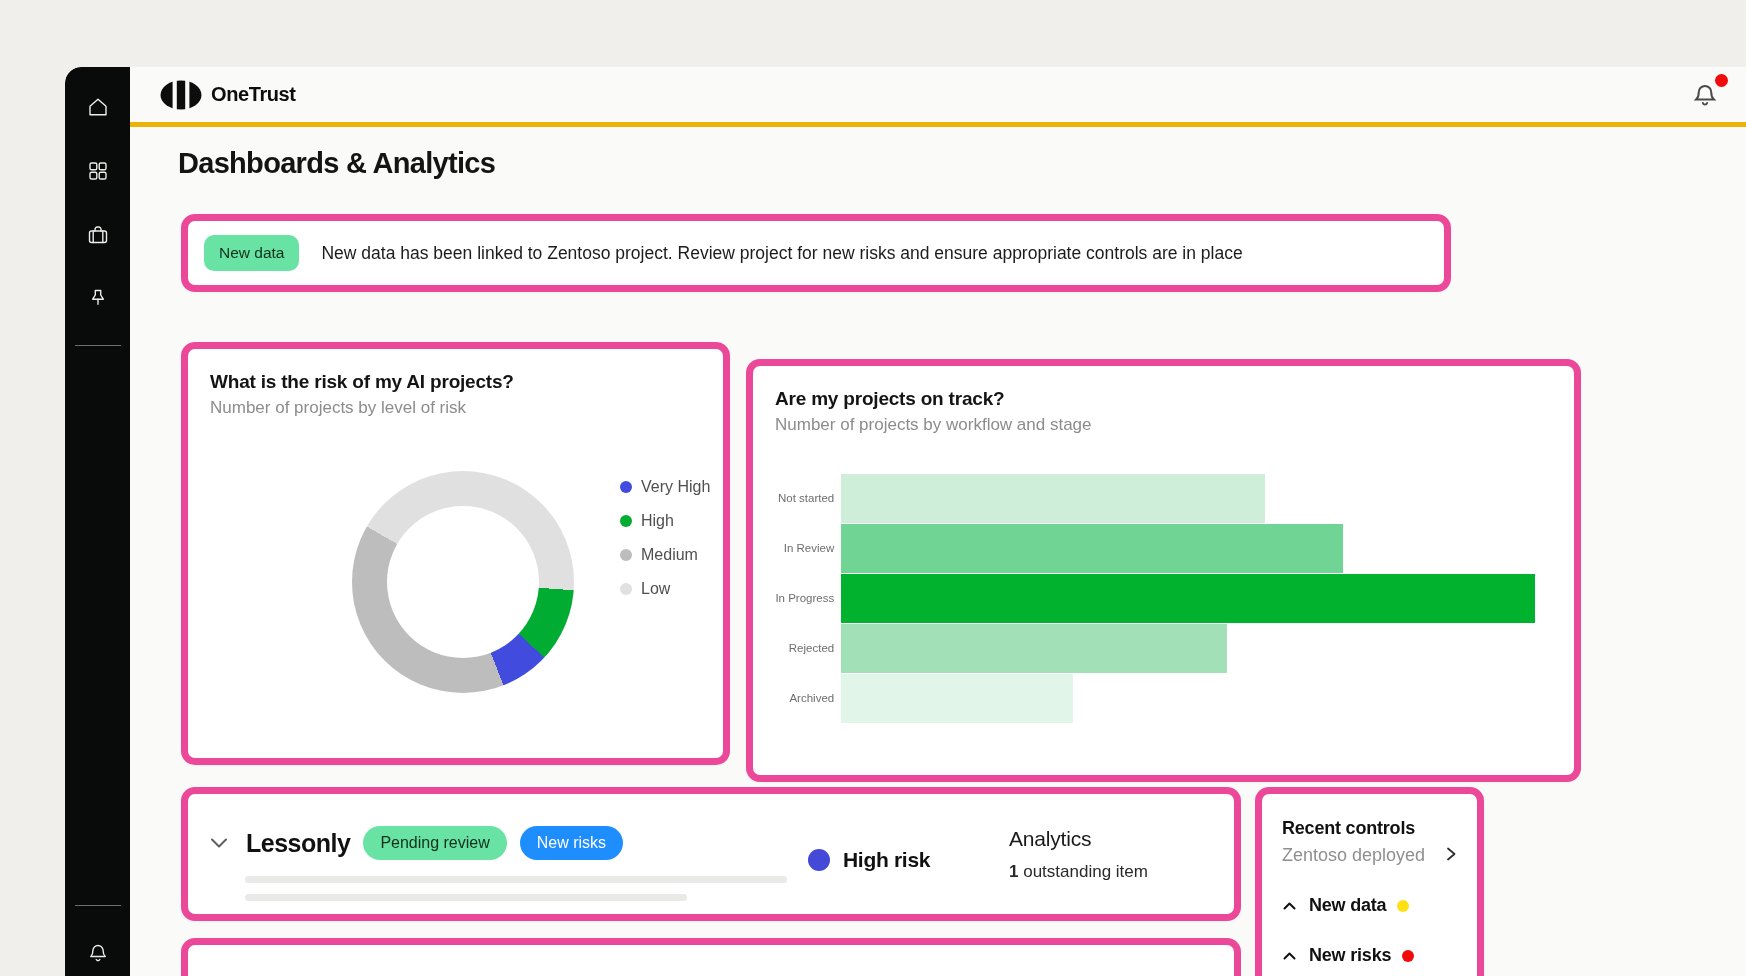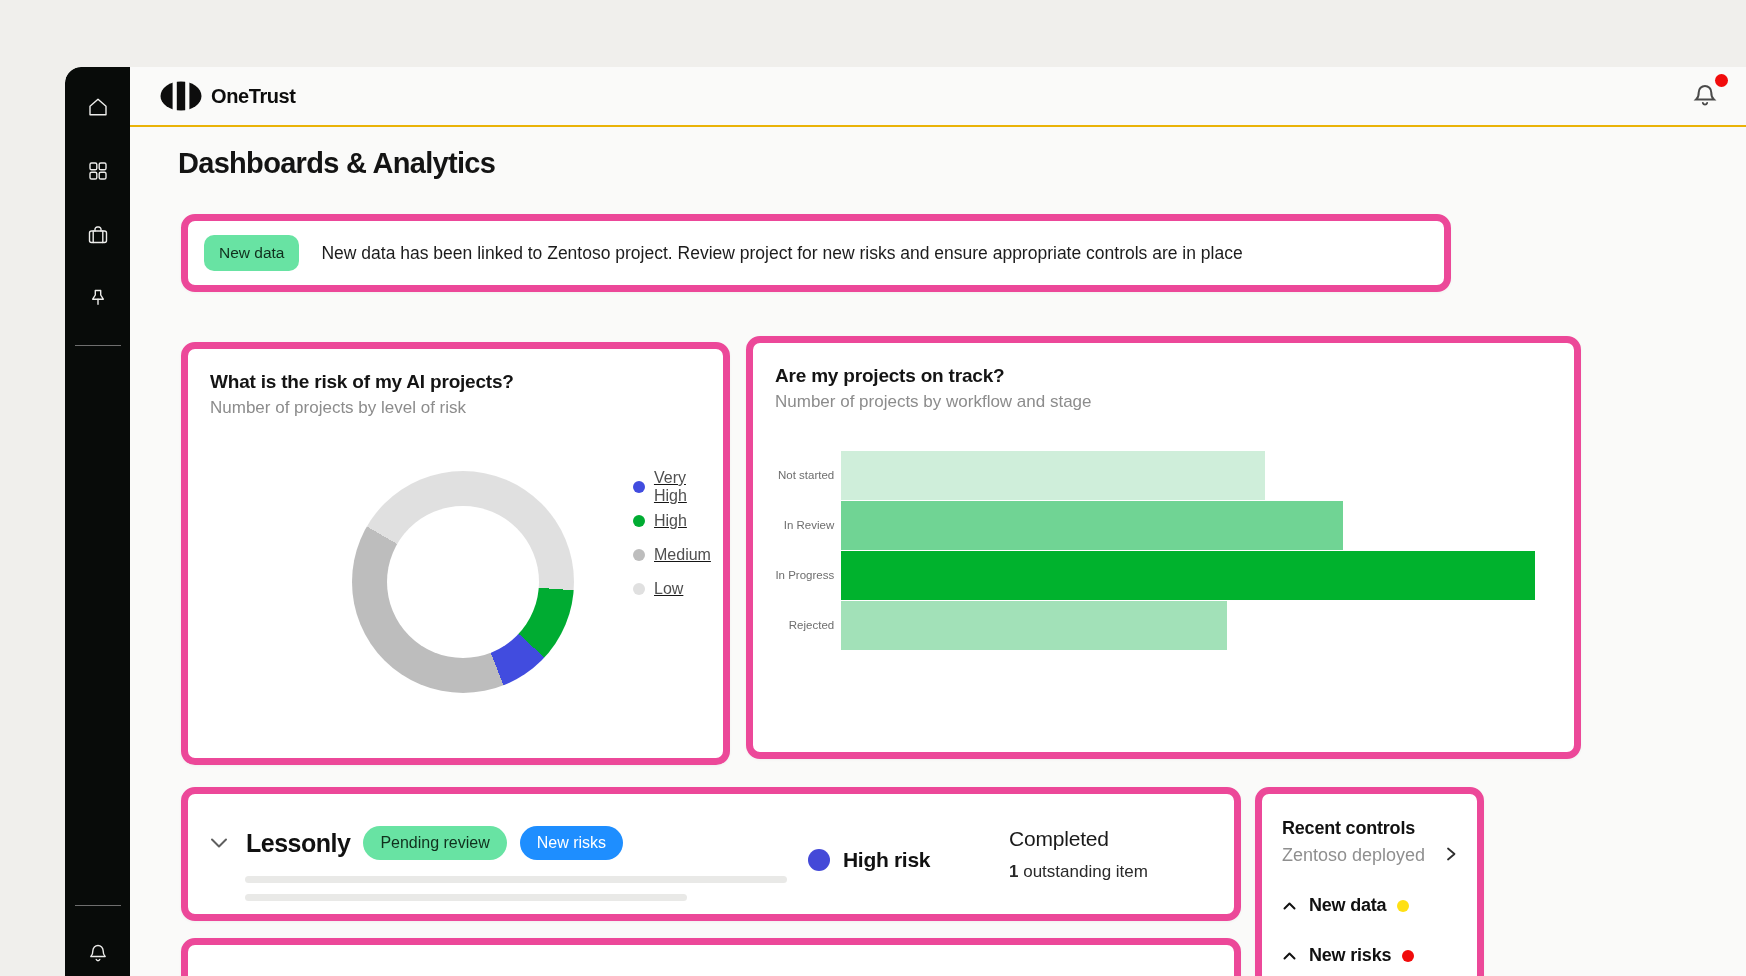--- a/index.html
+++ b/index.html
@@ -16,21 +16,21 @@
   .side-btn { width:40px; height:40px; display:flex; align-items:center; justify-content:center;
               margin-bottom:24px; border-radius:8px; cursor:pointer; }
   .side-btn svg { stroke:#EDEDEB; fill:none; stroke-width:1.4; stroke-linejoin:round; stroke-linecap:round; }
   .side-divider { width:46px; height:1px; background:#6E6E6E; margin:2px 0; }
   .side-bottom { margin-top:auto; display:flex; flex-direction:column; align-items:center; width:100%; padding-bottom:0; }
   .side-bottom .side-divider { margin-bottom:28px; }
   .side-bottom .side-btn { margin-bottom:2px; }
 
   
   .topbar { position:absolute; left:65px; top:0; right:0; height:60px;
-            border-bottom:2px solid #eab308; display:flex; align-items:center; }
+            border-bottom:5px solid #eab308; display:flex; align-items:center; }
   .brand { display:flex; align-items:center; margin-left:30px; cursor:pointer; }
   .brand-name { font-size:20px; font-weight:700; letter-spacing:-0.4px; margin-left:9px; color:#0D0D0D; }
   .bell-wrap { position:absolute; right:22px; top:14px; width:34px; height:34px; cursor:pointer; }
   .bell-wrap svg { stroke:#4A4A4A; fill:none; stroke-width:1.6; stroke-linecap:round; }
   .notif-dot { position:absolute; right:-4px; top:-7px; width:13px; height:13px; border-radius:50%; }
 
   
   .h1 { position:absolute; left:113px; top:80px; font-size:29px; font-weight:700; letter-spacing:-0.7px; color:#141414; }
 
   .card { position:absolute; background:#FFFFFF; border:7px solid #ec4899; border-radius:14px;
@@ -38,26 +38,26 @@
 
   .banner { left:116px; top:147px; width:1270px; height:78px; display:flex; align-items:center; padding:0 16px; }
   .badge-mint { border-radius:10px; padding:9px 15px; font-size:15.5px; font-weight:500; color:#10301D; }
   .banner-msg { margin-left:22px; font-size:17.5px; color:#1C1C1C; }
 
   .card-title { font-size:19px; font-weight:700; letter-spacing:-0.2px; color:#141414; }
   .card-sub { margin-top:5px; font-size:17px; color:#8C8C8C; }
   .card-head { position:absolute; left:22px; top:22px; }
 
   .risk-card { left:116px; top:275px; width:549px; height:423px; }
-  .track-card { left:681px; top:269px; width:835px; height:423px; }
+  .track-card { left:681px; top:292px; width:835px; height:423px; }
 
   
   .donut { position:absolute; left:164px; top:122px; width:222px; height:222px; border-radius:50%; }
   .donut-hole { position:absolute; left:35px; top:35px; width:152px; height:152px; border-radius:50%; background:#FFFFFF; }
-  .legend { position:absolute; left:445px; top:127px;text-decoration:underline; }
+  .legend { position:absolute; left:432px; top:127px; }
   .legend-item { display:flex; align-items:center; height:22px; margin-bottom:12px; }
   .legend-dot { width:12px; height:12px; border-radius:50%; margin-right:9px; }
   .legend-label { font-size:16px; color:#4F4F4F; }
 
   
   .bars { position:absolute; left:0; top:107px; width:100%; }
   .bar-row { display:flex; align-items:stretch; height:50px; }
   .bar-label { width:82px; text-align:right; font-size:11.5px; color:#6E6E6E;
                display:flex; align-items:center; justify-content:flex-end; }
   .bar-track { margin-left:7px; width:740px; display:flex; align-items:stretch; padding:0.5px 0; }
@@ -216,20 +216,26 @@
         <span class="bar-track">
             <span class="bar-fill" style="width: 94.7368%; background: rgb(0, 178, 45);"></span>
           </span>
       </div>
       <div class="bar-row">
         <span class="bar-label">Rejected</span>
         <span class="bar-track">
             <span class="bar-fill" style="width: 52.6316%; background: rgb(162, 225, 184);"></span>
           </span>
       </div>
+      <div class="bar-row">
+        <span class="bar-label">Archived</span>
+        <span class="bar-track">
+            <span class="bar-fill" style="width: 31.5789%; background: rgb(225, 245, 233);"></span>
+          </span>
+      </div>
     </div>
   </section>
 
   <section class="card proj-card">
     <div class="proj-head">
       <span class="chev-down">
         <svg width="18" height="12" viewBox="0 0 18 12">
             <polyline points="2,2.5 9,9.5 16,2.5"></polyline>
           </svg>
       </span>
@@ -237,21 +243,21 @@
       <span class="pill pill-mint" style="background: rgb(104, 227, 163);">Pending review</span>
       <span class="pill pill-blue" style="background: rgb(30, 142, 255);">New risks</span>
     </div>
     <span class="skel skel-1"></span>
     <span class="skel skel-2"></span>
     <div class="risk-flag">
       <span class="risk-dot" style="background: rgb(68, 73, 216);"></span>
       <span class="risk-text">High risk</span>
     </div>
     <div class="stage-block">
-      <div class="stage-name">Completed</div>
+      <div class="stage-name">Analytics</div>
       <div class="stage-items"><b>1</b><span> outstanding item</span></div>
     </div>
   </section>
 
   <aside class="card activity-card">
     <div class="act-title">Recent controls</div>
     <div class="act-sub">
       <span class="act-sub-text">Zentoso deployed</span>
       <span class="chev-right">
         <svg width="12" height="16" viewBox="0 0 12 16">

